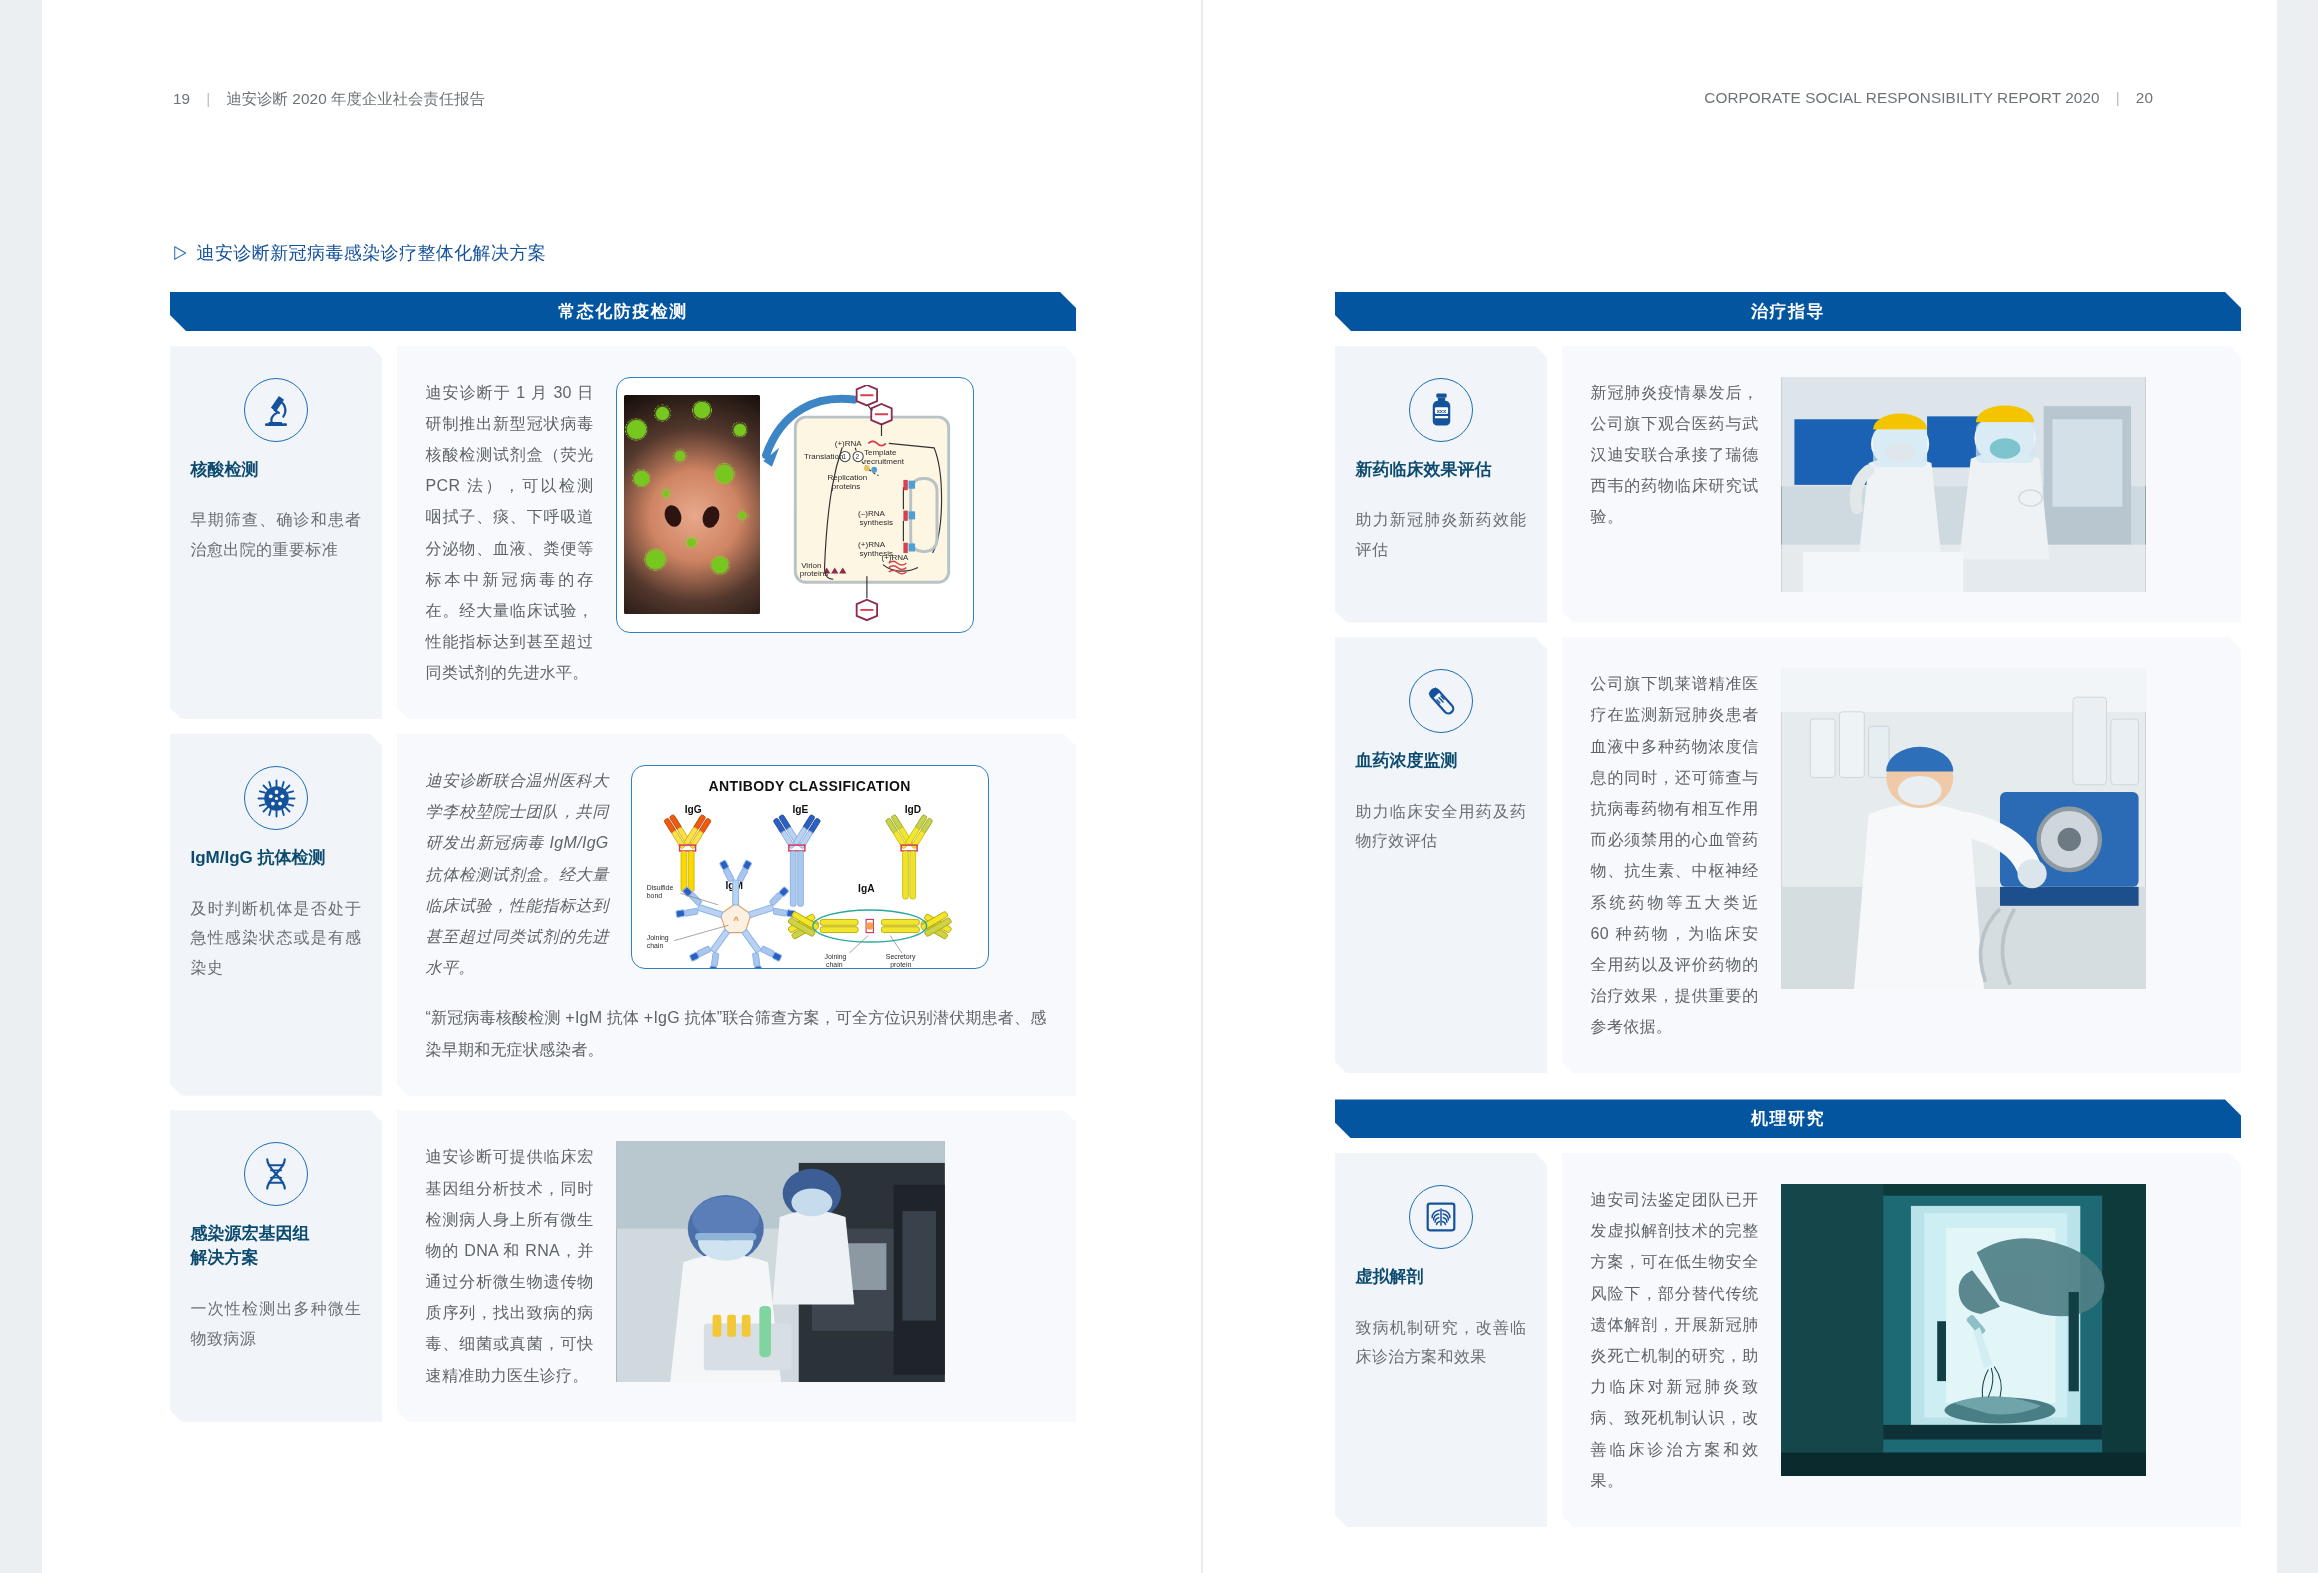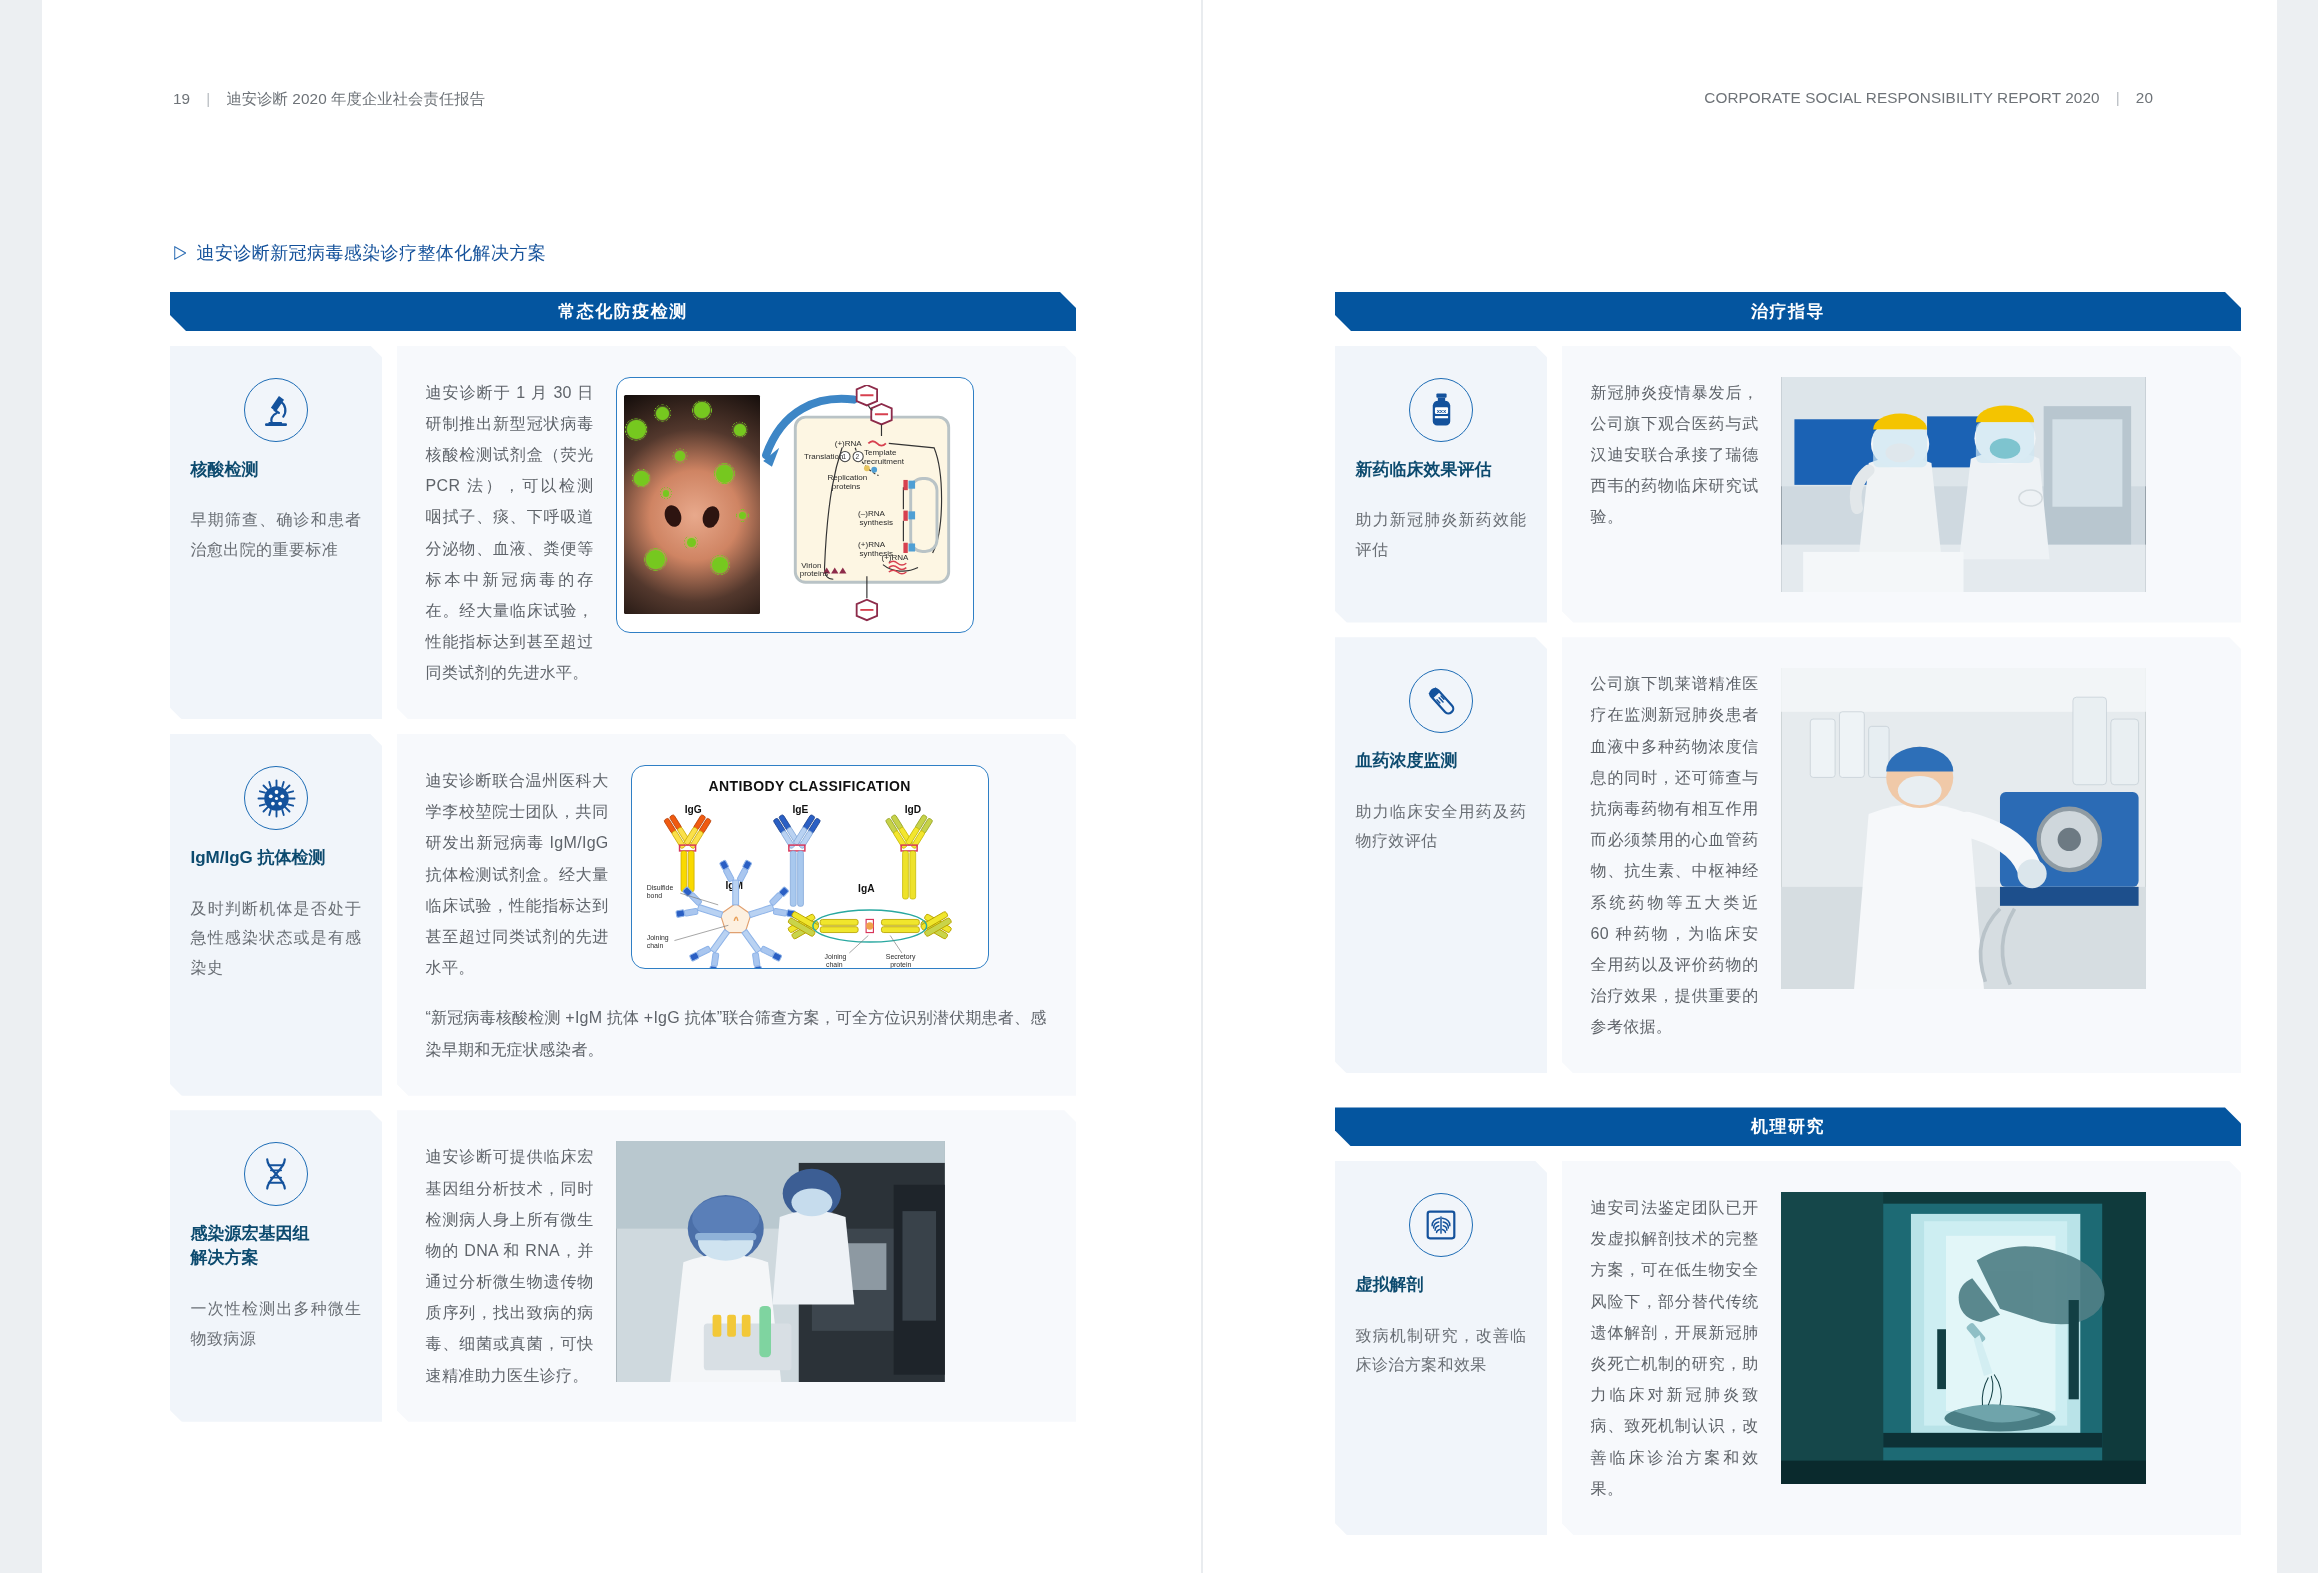--- a/index.html
+++ b/index.html
@@ -58,21 +58,21 @@
   .ic-desc { margin-top:23.4px; font-size:16px; color:#6a6f75; line-height:1.85; text-align:justify; text-align-last:left; letter-spacing:0.4px; }
 
   .body-card {
     flex:1; background:#f7f9fc; padding:31px 29px;
     display:flex; gap:22px; align-items:flex-start;
     clip-path: polygon(0 0, calc(100% - 11.7px) 0, 100% 11.7px, 100% 100%, 11.7px 100%, 0 calc(100% - 11.7px));
   }
   .body-card.stack { flex-direction:column; gap:19px; }
   .para { font-size:16px; color:#5f646a; line-height:1.95; letter-spacing:0.3px; text-align:justify; }
   .para.narrow { width:168px; flex:0 0 168px; }
-  .para.med { width:183px; flex:0 0 183px; }
+  .para.med { width:183px; flex:0 0 183px;font-style:italic; }
   .quote { font-size:16px; color:#5f646a; line-height:1.95; letter-spacing:0.2px; }
 
   .fig { border:0.7px solid #2f7fc5; border-radius:14px; background:#fff; overflow:hidden; }
   .photo { overflow:hidden; background:#16242c; position:relative; }
 
   
   .fig1 { width:358px; height:256px; padding:7.3px; display:flex; }
   .fig1 .micro { width:139px;height:219px;align-self:center;border-radius:1.5px;overflow:hidden;position:relative;
      background:radial-gradient(circle at 52% 55%, #e8a98c 0%, #cf8463 32%, #53382d 62%, #120c0a 100%); }
   .fig1 .micro .v { position:absolute; border-radius:50%; background:#76c81f; box-shadow:0 0 2.9px #9ae03f; }
@@ -623,21 +623,21 @@
 
             <g stroke="#b9c3c9" stroke-width="5" fill="none">
               <path d="M300 330 q-40 40 -20 100"></path>
               <path d="M320 330 q-30 50 -6 104"></path>
             </g>
           </svg>
         </div>
       </div>
     </div>
 
-    <div class="banner" style="margin-top:34px">机理研究</div>
+    <div class="banner" style="margin-top:26px">机理研究</div>
 
     <div class="row">
       <div class="icon-card">
         <div class="icon-circle">
           <svg width="34" height="34" viewBox="0 0 46 46">
             <rect x="5" y="5" width="36" height="36" rx="3" fill="none" stroke="#14529c" stroke-width="3"></rect>
             <g stroke="#14529c" stroke-width="2" fill="none" stroke-linecap="round">
               <line x1="23" y1="12" x2="23" y2="34"></line>
               <path d="M21 14 C15 15 11 19 11 24"></path>
               <path d="M25 14 C31 15 35 19 35 24"></path>

